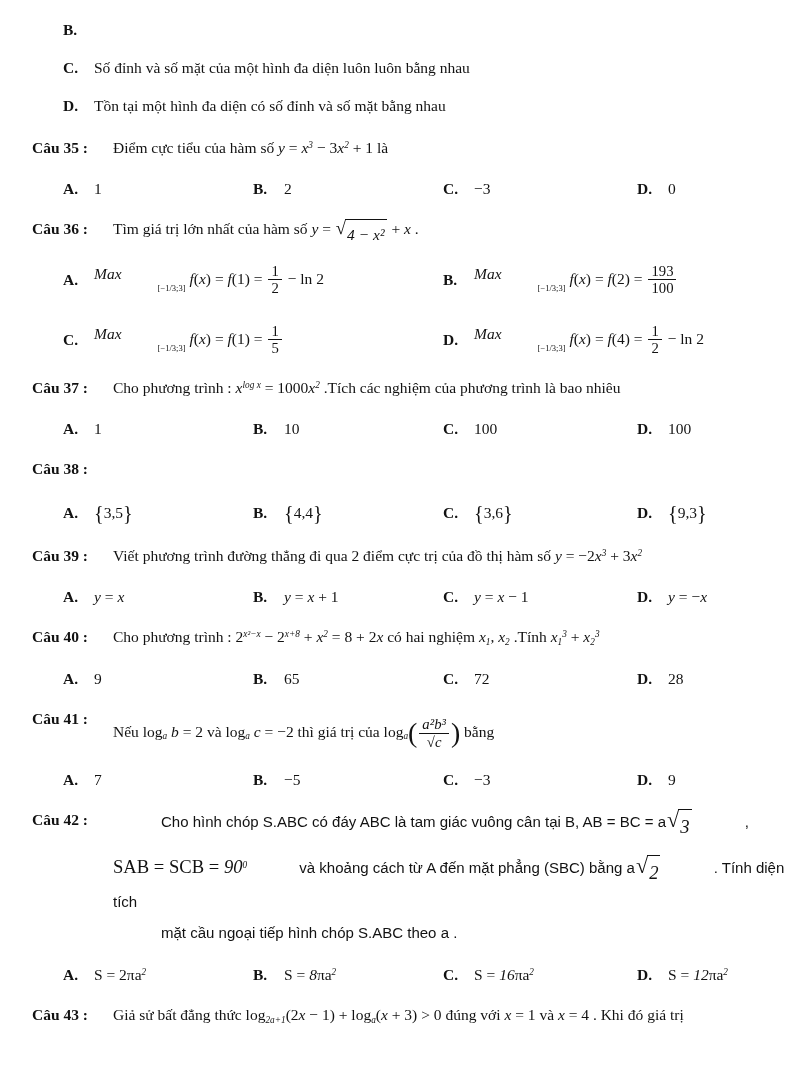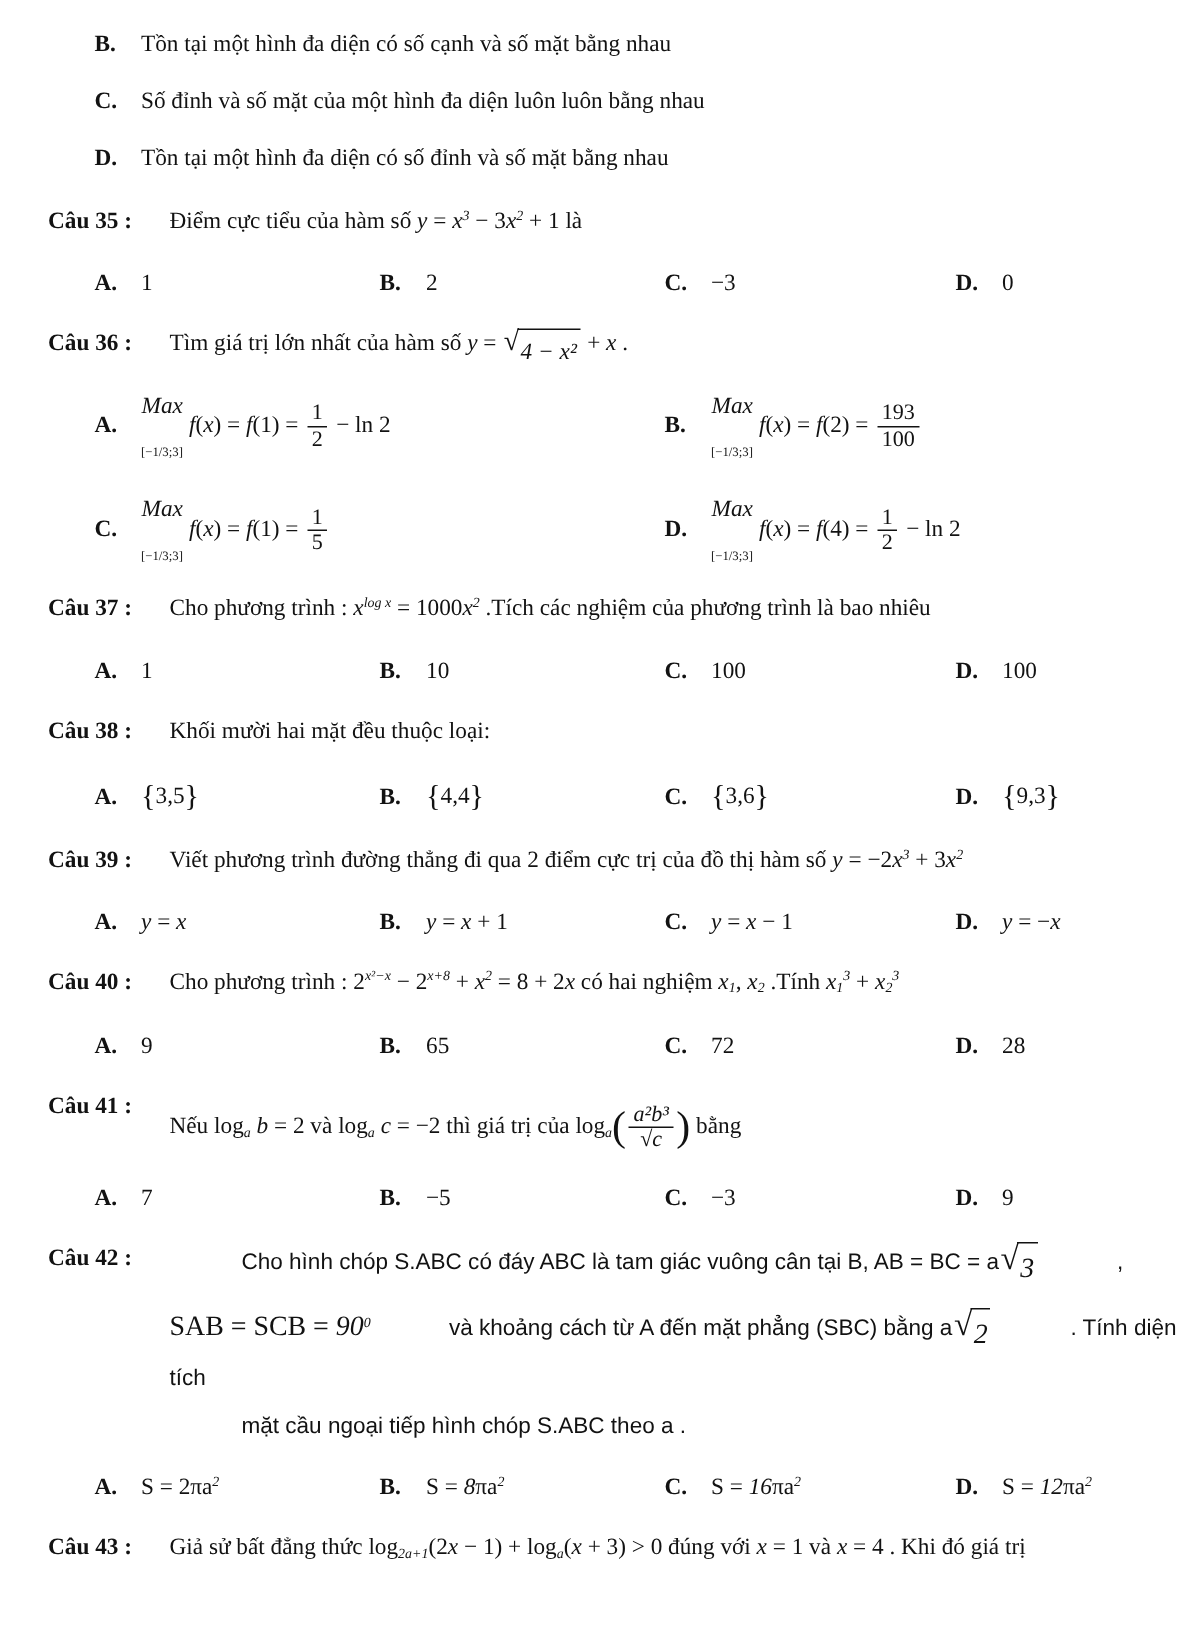--- a/index.html
+++ b/index.html
@@ -37,34 +37,33 @@
   .tallp { font-size:1.8em; line-height:0.8; vertical-align:middle; }
   .frac { display:inline-flex; flex-direction:column; align-items:center;
           vertical-align:middle; line-height:1.12; text-align:center;
           margin:0 2px; font-size:0.95em; }
   .frac.it { font-style:italic;text-align:center; }
   .fnum { border-bottom:1px solid #121212; padding:0 3px; }
   .fden { padding:0 3px; }
   .sqrt { display:inline-flex; white-space:nowrap; align-items:flex-start; margin:0 1px; }
   .sqrt-sign { font-size:1.2em; line-height:1; margin-right:-1px; }
   .rad { border-top:1.4px solid #121212; padding:4px 2px; font-style:italic;text-align:center; }
-  .understack { display:inline-flex; flex-direction:column; align-items:flex-end;
-                vertical-align:middle; margin-right:4px; line-height:1.05; }
+  .understack { display:inline-flex; flex-direction:row; align-items:flex-start;
+                vertical-align:middle; margin-right:4px; line-height:1.05;gap:36px; }
   .umain { font-style:italic; }
   .uunder { font-size:8.5px; margin-top:18px; white-space:nowrap; }
 </style>
 </head>
 <body>
 
 <div class="page">
 
   <div>
     <div class="prefix-opt">
       <span class="opt-label">B.</span>
-      <span>Tồn tại một hình đa diện có số cạnh và số mặt bằng nhau</span>
     </div>
     <div class="prefix-opt">
       <span class="opt-label">C.</span>
       <span>Số đỉnh và số mặt của một hình đa diện luôn luôn bằng nhau</span>
     </div>
     <div class="prefix-opt">
       <span class="opt-label">D.</span>
       <span>Tồn tại một hình đa diện có số đỉnh và số mặt bằng nhau</span>
     </div>
   </div>
@@ -167,21 +166,20 @@
       <div class="opt">
           <span class="opt-label">D.</span>
           <span class="opt-value">100</span>
         </div>
     </div>
   </section>
 
   <section class="question">
     <div class="q-head">
       <span class="q-num">Câu 38 :</span>
-      <div class="q-body"><span class="txt">Khối mười hai mặt đều thuộc loại:</span></div>
     </div>
     <div class="opts four">
       <div class="opt">
           <span class="opt-label">A.</span>
           <span class="opt-value"><span class="txt brace">{</span><span class="txt">3,5</span><span class="txt brace">}</span></span>
         </div>
       <div class="opt">
           <span class="opt-label">B.</span>
           <span class="opt-value"><span class="txt brace">{</span><span class="txt">4,4</span><span class="txt brace">}</span></span>
         </div>

